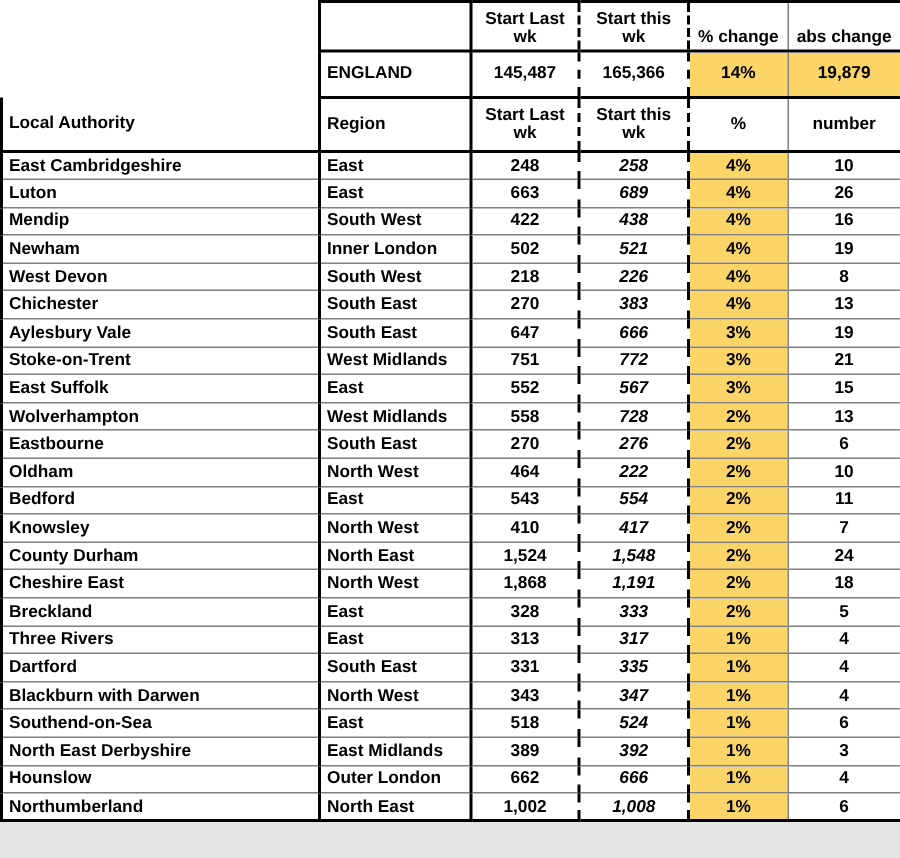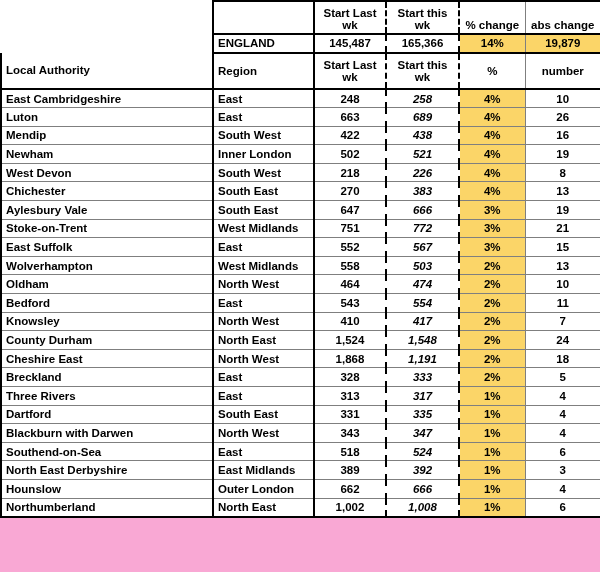--- a/index.html
+++ b/index.html
@@ -12,21 +12,21 @@
     width: 600px;
     height: 572px;
     font-family: "Liberation Sans", sans-serif;
     overflow: hidden;
   }
 
   #sheet {
     width: 600px;
     height: 572px;
     position: relative;
-    background: #f9a8d4;
+    background: #e5e5e5;
   }
 
   table.grid {
     border-collapse: collapse;
     width: 600px;
     table-layout: fixed;
     background: #ffffff;
   }
 
   table.grid td {
@@ -64,21 +64,21 @@
   .br-thick { border-right: 2px solid #000000; }
   .bt-thick { border-top: 2px solid #000000; }
   .bb-thick { border-bottom: 2px solid #000000; }
   .bl-thin  { border-left: 1px solid #7f7f7f; margin-left: 20px; }
   .br-thin  { border-right: 1px solid #7f7f7f; }
   .bb-thin  { border-bottom: 1px solid #7f7f7f; }
   .bl-dash  { border-left: 2px dashed #000000; }
 
   
   tr.r-header td { height: 33px; vertical-align: bottom; padding-bottom: 2px; }
-  tr.r-england td { height: 19px; }
+  tr.r-england td { height: 31px; }
   tr.r-subhead td { height: 36px; }
   tr.r-data td { height: 18.6px; }
 
   .hdr2 { line-height: 1.15; }
 
   .blank-cell { border: none; background: #ffffff; }
 
   
   .stk { display: block; text-align: center; }
 </style>
@@ -201,29 +201,37 @@
           <td class="al br-thick bb-thin">East</td>
           <td class="ac br-thin bb-thin">552</td>
           <td class="ac ital bl-dash bb-thin">567</td>
           <td class="ac hl bl-dash bb-thin">3%</td>
           <td class="ac bl-thin br-thick bb-thin">15</td>
         </tr>
         <tr class="r-data">
           <td class="al bl-thick br-thick bb-thin">Wolverhampton</td>
           <td class="al br-thick bb-thin">West Midlands</td>
           <td class="ac br-thin bb-thin">558</td>
-          <td class="ac ital bl-dash bb-thin">503</td>
+          <td class="ac ital bl-dash bb-thin">728</td>
           <td class="ac hl bl-dash bb-thin">2%</td>
           <td class="ac bl-thin br-thick bb-thin">13</td>
+        </tr>
+        <tr class="r-data">
+          <td class="al bl-thick br-thick bb-thin">Eastbourne</td>
+          <td class="al br-thick bb-thin">South East</td>
+          <td class="ac br-thin bb-thin">270</td>
+          <td class="ac ital bl-dash bb-thin">276</td>
+          <td class="ac hl bl-dash bb-thin">2%</td>
+          <td class="ac bl-thin br-thick bb-thin">6</td>
         </tr>
         <tr class="r-data">
           <td class="al bl-thick br-thick bb-thin">Oldham</td>
           <td class="al br-thick bb-thin">North West</td>
           <td class="ac br-thin bb-thin">464</td>
-          <td class="ac ital bl-dash bb-thin">474</td>
+          <td class="ac ital bl-dash bb-thin">222</td>
           <td class="ac hl bl-dash bb-thin">2%</td>
           <td class="ac bl-thin br-thick bb-thin">10</td>
         </tr>
         <tr class="r-data">
           <td class="al bl-thick br-thick bb-thin">Bedford</td>
           <td class="al br-thick bb-thin">East</td>
           <td class="ac br-thin bb-thin">543</td>
           <td class="ac ital bl-dash bb-thin">554</td>
           <td class="ac hl bl-dash bb-thin">2%</td>
           <td class="ac bl-thin br-thick bb-thin">11</td>

